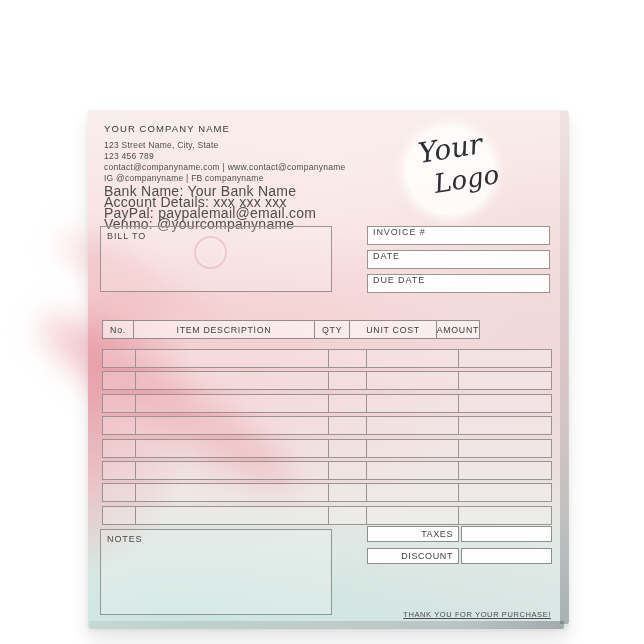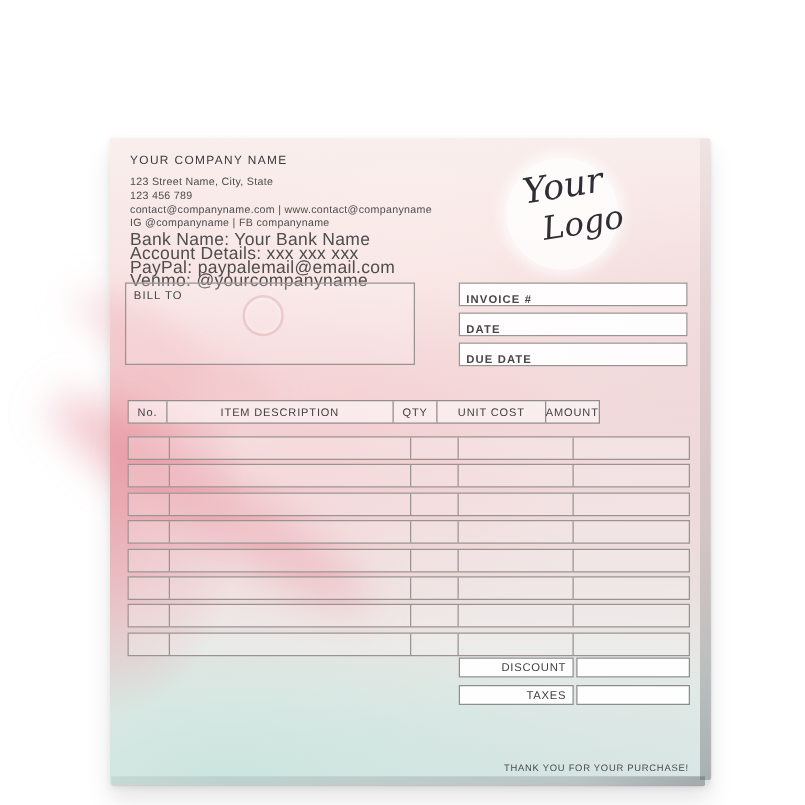--- a/index.html
+++ b/index.html
@@ -74,22 +74,22 @@
   }
   .box-label{position:absolute;left:6px;top:4px;font-size:9px;letter-spacing:0.9px;color:#474747;}
   .water-ring{
     position:absolute;left:93px;top:9px;width:29px;height:29px;border-radius:50%;
     border:2px solid rgba(219,158,156,0.38);
     box-shadow:inset 0 0 4px rgba(255,255,255,0.5);
   }
   .field{
     position:absolute;left:279px;width:183px;height:19px;box-sizing:border-box;
     border:1px solid #9b9292;background:rgba(255,255,255,0.92);
-    display:flex;align-items:flex-end;padding-left:5px;
-    font-size:9px;letter-spacing:0.9px;color:#474747;font-weight:bold;
+    display:flex;align-items:flex-start;padding-left:5px;
+    font-size:9px;letter-spacing:0.9px;color:#474747;
   }
   .f0{top:116px}.f1{top:140px}.f2{top:164px}
   
   .items-header{
     position:absolute;left:14px;top:210px;width:378px;height:19px;box-sizing:border-box;
     display:flex;border:1px solid #938c8c;background:rgba(255,255,255,0.55);
   }
   .hcell{
     display:flex;align-items:center;justify-content:center;box-sizing:border-box;
     font-size:8.8px;letter-spacing:0.7px;color:#3e3e3e;border-right:1px solid #938c8c;height:100%;
@@ -113,21 +113,21 @@
   .totals{position:absolute;left:279px;top:416px;width:185px;}
   .total-row{display:flex;gap:2px;height:16px;margin-bottom:6px;}
   .tlabel{
     width:92px;box-sizing:border-box;border:1px solid #8d8d8d;background:rgba(255,255,255,0.93);
     display:flex;align-items:center;justify-content:flex-end;padding-right:5px;
     font-size:9px;letter-spacing:0.6px;color:#3e3e3e;white-space:nowrap;
   }
   .tvalue{flex:1;box-sizing:border-box;border:1px solid #8d8d8d;background:rgba(255,255,255,0.93);}
   .thankyou{
     position:absolute;right:17px;top:500px;
-    font-size:7.5px;letter-spacing:0.6px;color:#4a4a4a;
+    font-size:7.5px;letter-spacing:0.6px;color:#4a4a4a;text-decoration:underline;
   }
 </style>
 </head>
 <body>
 
 <div class="stage">
   <div class="notepad">
     <div class="streak"></div>
     <div class="streak2"></div>
     <div class="edge-right"></div>
@@ -229,27 +229,30 @@
         </div>
         <div class="trow">
           <div class="tcell c-no"></div>
           <div class="tcell c-desc"></div>
           <div class="tcell c-qty"></div>
           <div class="tcell c-cost"></div>
           <div class="tcell c-amt"></div>
         </div>
       </div>
 
+    <div class="notes">
+      <span class="box-label">NOTES</span>
+    </div>
 
     <div class="totals">
+      <div class="total-row">
+        <div class="tlabel">TAXES</div>
+        <div class="tvalue"></div>
+      </div>
       <div class="total-row">
         <div class="tlabel">DISCOUNT</div>
         <div class="tvalue"></div>
       </div>
-      <div class="total-row">
-        <div class="tlabel">TAXES</div>
-        <div class="tvalue"></div>
-      </div>
     </div>
 
     <div class="thankyou">THANK YOU FOR YOUR PURCHASE!</div>
   </div>
 </div>
 
 </body></html>

